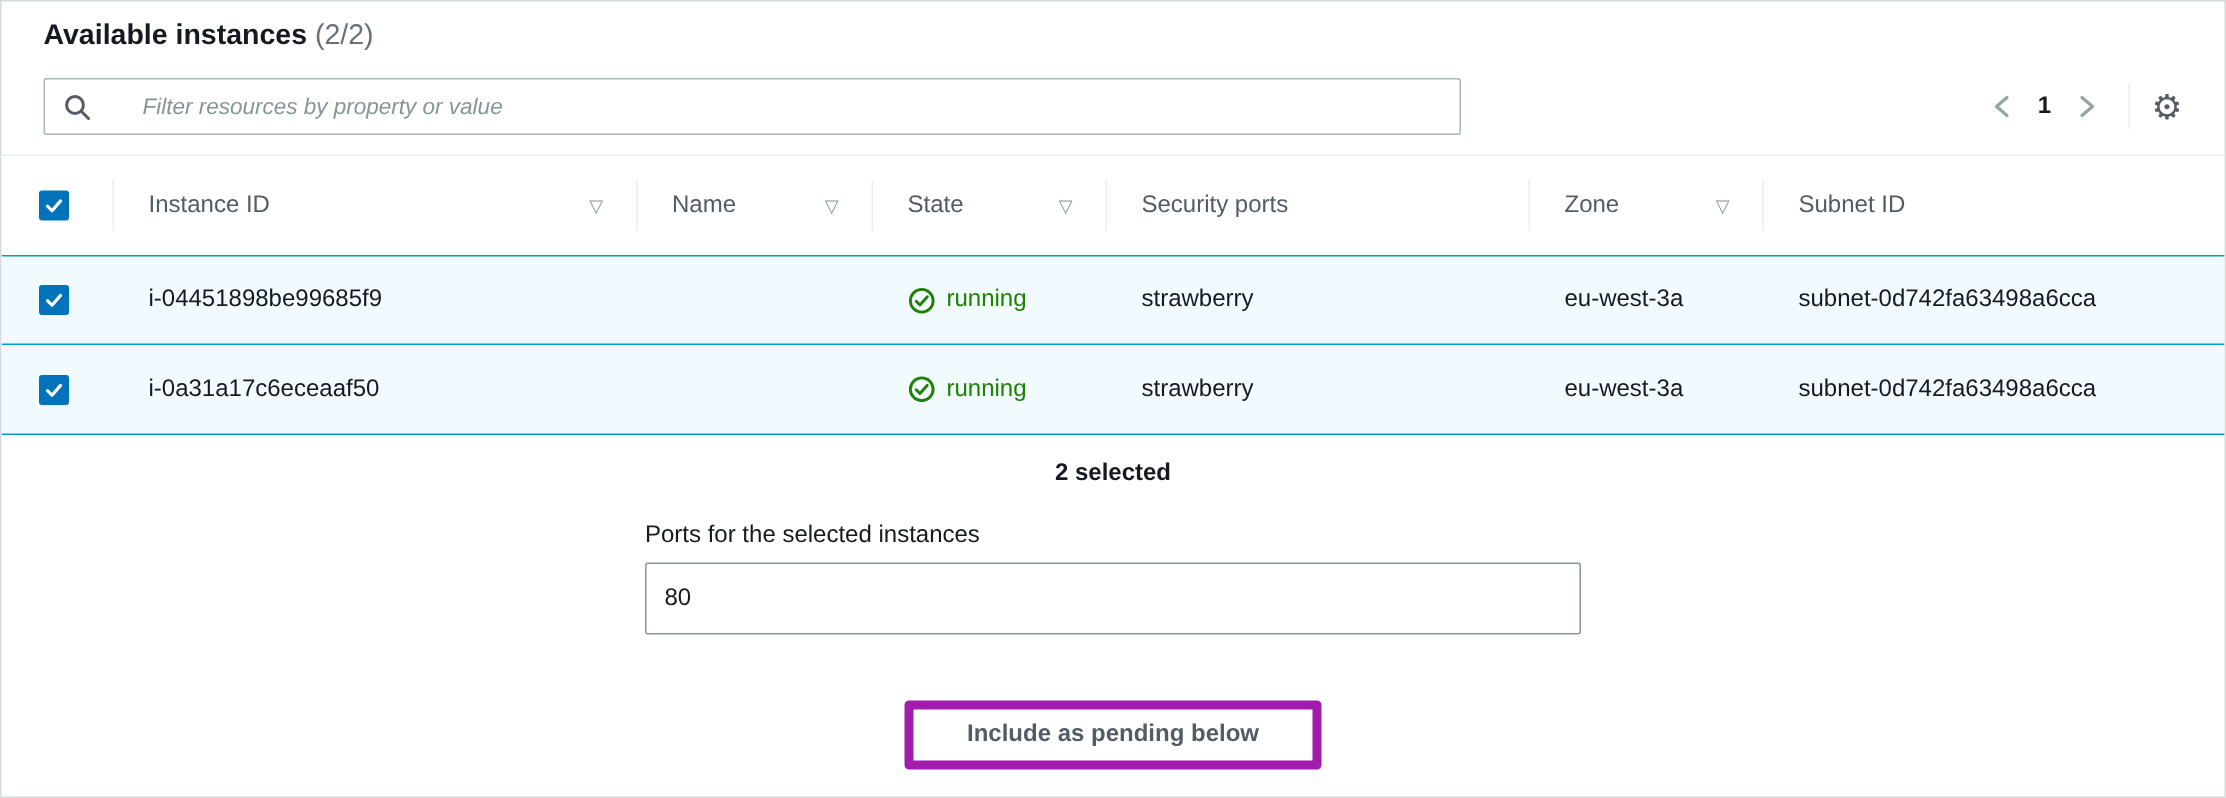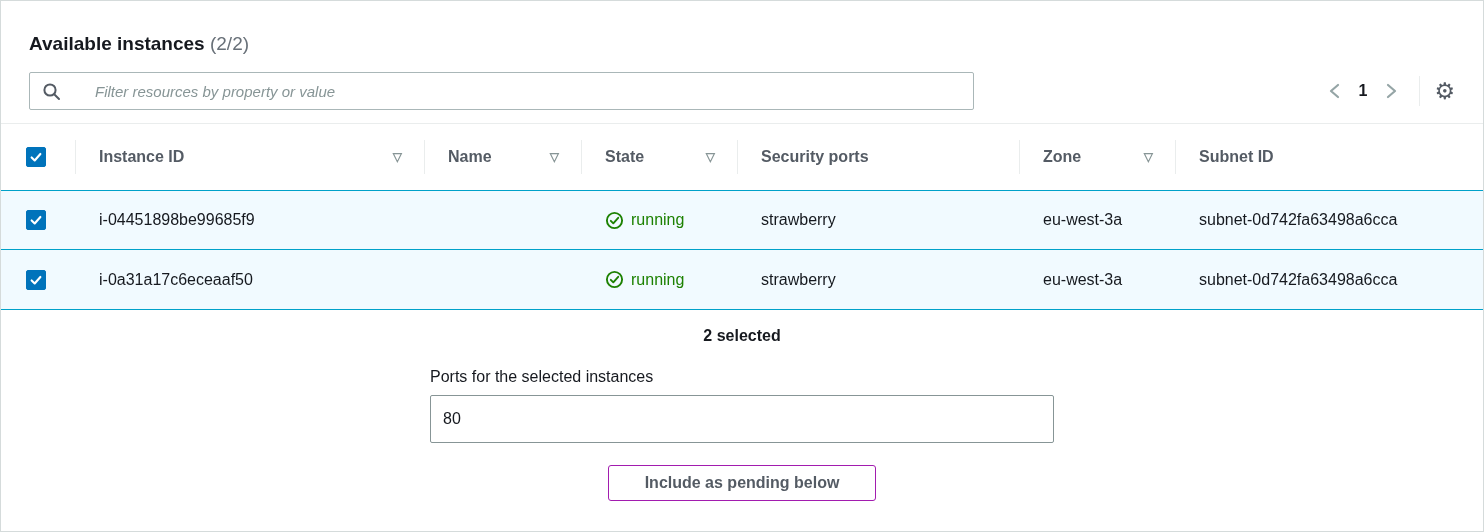--- a/index.html
+++ b/index.html
@@ -8,21 +8,21 @@
 
   .panel {
     width:1484px; height:532px;
     background:#ffffff;
     border:1px solid #d5dbdb;
     position:relative;
     overflow:hidden;
   }
 
   
-  .title-row { padding:32px 28px 0 28px; }
+  .title-row { padding:12px 28px 0 28px; }
   .title-row h2 { font-size:19px; color:#16191f; font-weight:bold; display:inline; }
   .title-count { color:#687078; font-weight:normal; font-size:19px; }
 
   .controls-row {
     display:flex; align-items:center;
     padding:16px 28px 0 28px;
     height:56px;
   }
   .filter-box {
     width:945px; height:38px;
@@ -57,21 +57,21 @@
   
   .grid-row {
     display:grid;
     grid-template-columns:74px 349px 157px 156px 282px 156px 1fr;
     align-items:center;
   }
   .thead { height:66px; background:#ffffff; }
   .th {
     display:flex; align-items:center; justify-content:space-between;
     padding:0 22px 0 24px;
-    font-size:16px; font-weight:bold; color:#545b64;
+    font-size:16px; font-weight:normal; color:#545b64;
     position:relative; height:100%;
   }
   .th::before {
     content:""; position:absolute; left:0; top:16px; bottom:16px;
     width:1px; background:#eaeded;
   }
   .sort-arrow { color:#879596; font-size:12px; margin-left:8px; }
   .cb-cell { display:flex; align-items:center; padding-left:25px; height:100%; }
 
   .checkbox {
@@ -101,22 +101,22 @@
   .ports-label { font-size:16px; color:#16191f; }
   .ports-desc { font-size:14px; color:#687078; margin-top:5px; }
   .ports-input {
     width:100%; height:48px; margin-top:9px;
     border:1px solid #879596; border-radius:2px;
     font-size:16px; color:#16191f; padding:0 12px;
     font-family:"Liberation Sans", sans-serif;
     outline:none;
   }
   .include-btn {
-    display:block; margin:22px auto 0 auto;
-    background:#fff; border:1px solid #a21caf; border-radius:3px;
+    display:block; margin:44px auto 0 auto;
+    background:#fff; border:6px solid #a21caf; border-radius:3px;
     color:#545b64; font-size:16px; font-weight:bold;
     padding:8px 36px; cursor:pointer;
     font-family:"Liberation Sans", sans-serif;
   }
 </style>
 </head>
 <body>
 
 <div class="panel">
 

